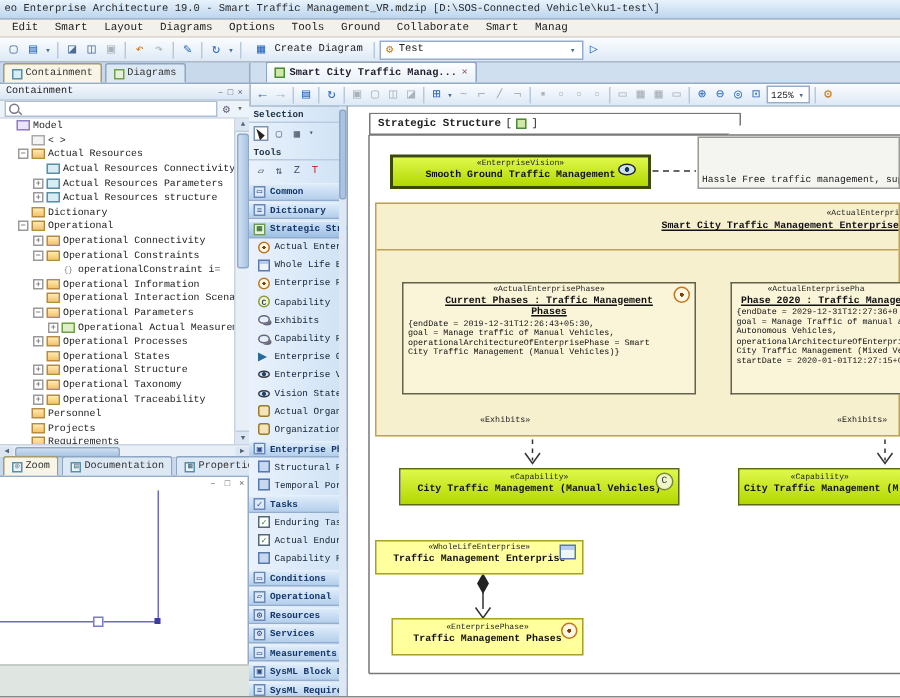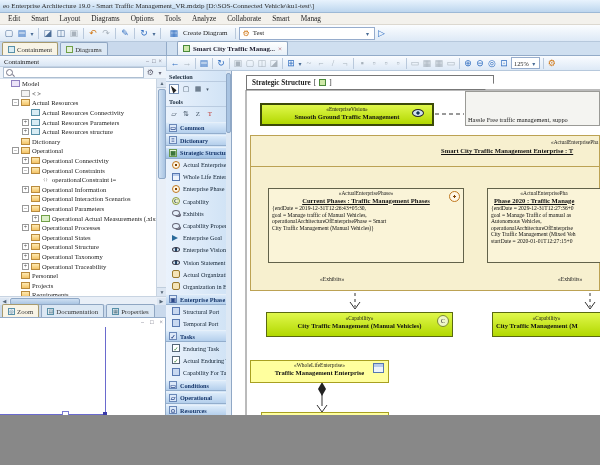--- a/index.html
+++ b/index.html
@@ -1,17 +1,17 @@
 <!DOCTYPE html>
 <html><head>
 <meta charset="utf-8">
 <style>
   html,body{margin:0;padding:0;background:#888;}
-  #app{position:relative;width:600px;height:415px;overflow:hidden;background:#737373;
-       font-family:Liberation Serif, serif;color:#222;-webkit-font-smoothing:antialiased;}
+  #app{position:relative;width:600px;height:464px;overflow:hidden;background:#737373;
+       font-family:Liberation Mono, monospace;color:#222;-webkit-font-smoothing:antialiased;}
   .abs{position:absolute;}
   
   #titlebar{left:0;top:0;width:600px;height:13px;background:linear-gradient(#e8f3fd,#bdd6ee);
             border-bottom:1px solid #9db9d6;font-size:7px;line-height:13px;padding-left:3px;color:#2a2a2a;
             white-space:nowrap;overflow:hidden;box-sizing:border-box;}
   #menubar{left:0;top:13px;width:600px;height:12px;background:#f3f1ec;border-bottom:1px solid #dcd8d0;
            display:flex;gap:11px;padding:0 8px;font-size:7.3px;line-height:12px;box-sizing:border-box;}
   .menu-item{cursor:default;}
   #maintoolbar{left:0;top:25px;width:600px;height:17px;background:linear-gradient(#fbfdff,#dde9f6);
            border-bottom:1px solid #b6c8dc;display:flex;align-items:center;padding:0 3px;gap:1px;box-sizing:border-box;}
@@ -148,21 +148,21 @@
 
   <div class="abs" id="titlebar">eo Enterprise Architecture 19.0 - Smart Traffic Management_VR.mdzip [D:\SOS-Connected Vehicle\ku1-test\]</div>
 
   <div class="abs" id="menubar">
       <span class="menu-item">Edit</span>
       <span class="menu-item">Smart</span>
       <span class="menu-item">Layout</span>
       <span class="menu-item">Diagrams</span>
       <span class="menu-item">Options</span>
       <span class="menu-item">Tools</span>
-      <span class="menu-item">Analyze</span>
+      <span class="menu-item">Ground</span>
       <span class="menu-item">Collaborate</span>
       <span class="menu-item">Smart</span>
       <span class="menu-item">Manag</span>
     </div>
 
   <div class="abs" id="maintoolbar">
     <span id="mt-icons" style="display:flex;align-items:center;gap:1px;">
         <span class="tico ">▢</span>
         <span class="tico bl">▤</span>
         <span class="tico sm">▾</span>

